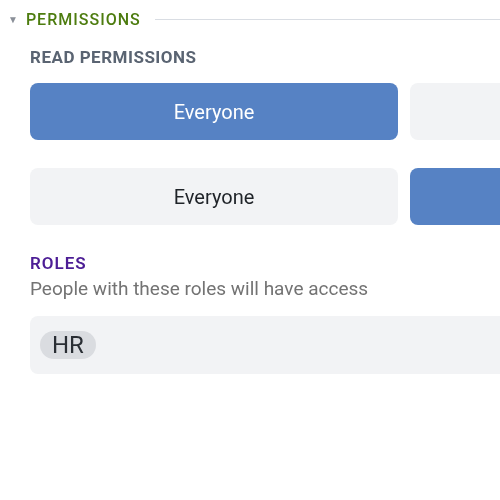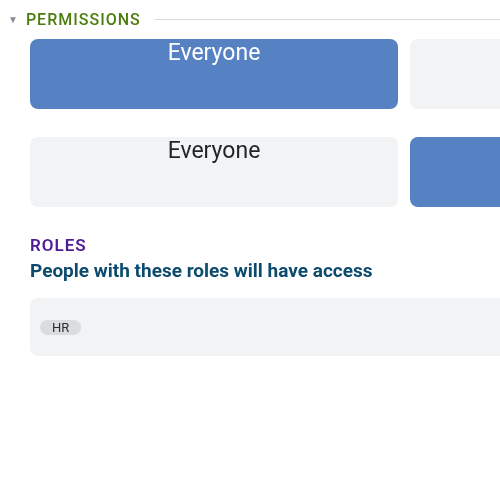--- a/index.html
+++ b/index.html
@@ -45,25 +45,26 @@
       margin-top: 8px;
       margin-bottom: 16px;
     }
     .seg-row {
       display: flex;
       gap: 12px;
       margin-bottom: 28px;
     }
     .seg-btn {
       width: 368px;
-      height: 70px;
+      height: 57px;
       border-radius: 8px;
       display: flex;
+      align-items: center;
       justify-content: center;
-      font-size: 23px;
+      font-size: 20px;
       font-weight: 400;
       cursor: pointer;
       flex-shrink: 0;
     }
     .seg-btn.active {
       background: #5682c4;
       color: #ffffff;
     }
     .seg-btn.inactive {
       background: #f2f3f5;
@@ -75,55 +76,56 @@
     .roles-head {
       font-size: 17px;
       font-weight: 600;
       letter-spacing: 1px;
       color: #4c1d95;
       margin-top: 6px;
       margin-bottom: 4px;
     }
     .roles-desc {
       font-size: 19px;
-      font-weight: 700;
-      color: #0c4a6e;
+      font-weight: 400;
+      color: #737373;
       margin-bottom: 16px;
     }
     .roles-box {
       background: #f2f3f5;
       border-radius: 8px;
       padding: 10px 10px;
       display: flex;
       gap: 10px;
       flex-wrap: wrap;
       min-height: 58px;
       align-items: center;
       width: 500px;
     }
     .role-pill {
       background: #dadce0;
       border-radius: 14px;
       padding: 0 12px;
-      font-size: 13px;
+      font-size: 24px;
       color: #2a2e34;
       cursor: pointer;
     }
   </style>
 </head>
 <body>
 
 <div class="section-header">
   <span class="chevron">▼</span>
   <span class="section-title">PERMISSIONS</span>
   <div class="section-rule"></div>
 </div>
 
 <div class="content">
 
+  <div class="subhead">READ PERMISSIONS</div>
   <div class="seg-row">
     <div class="seg-btn active">
       <span>Everyone</span>
     </div>
     <div class="seg-btn inactive partial"></div>
   </div>
 
   <div class="seg-row">
     <div class="seg-btn inactive">
       <span>Everyone</span>

